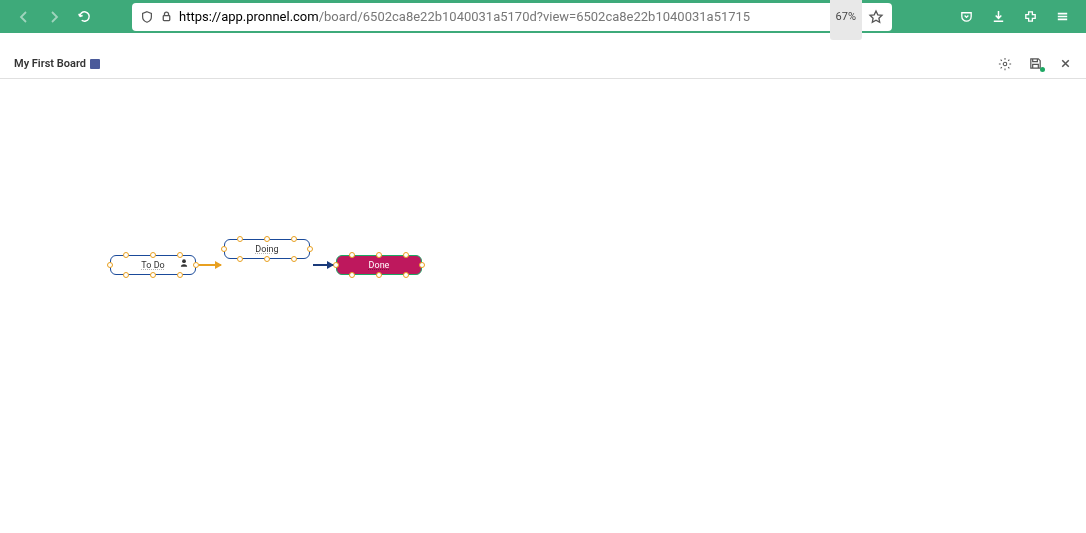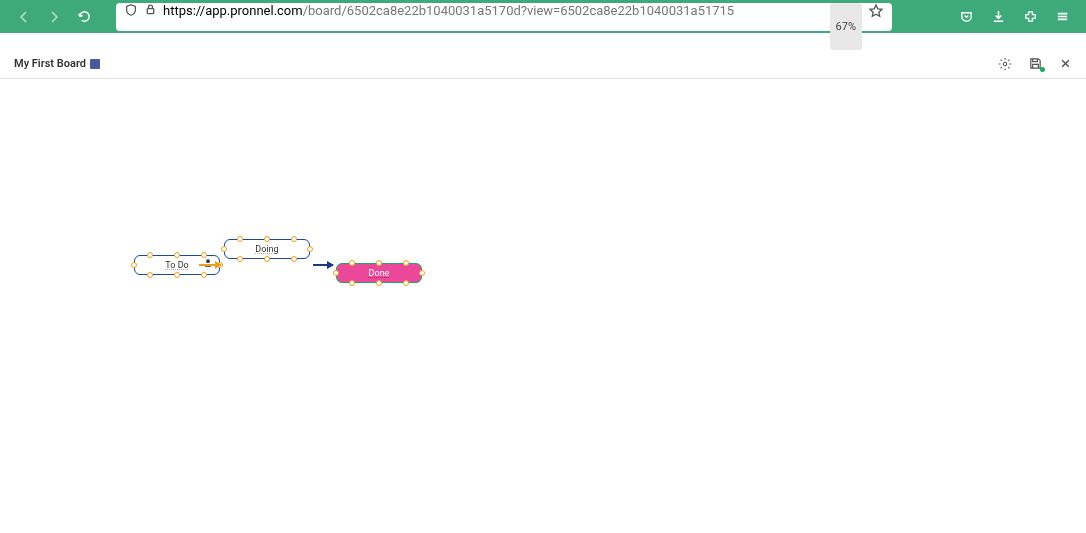--- a/index.html
+++ b/index.html
@@ -33,23 +33,23 @@
       border-radius: 4px;
     }
     .nav-btn.disabled {
       opacity: 0.5;
     }
     .url-bar {
       flex: 1;
       background: #fff;
       height: 28px;
       border-radius: 4px;
-      margin: 0 8px 0 16px;
-      display: flex;
-      align-items: flex-start;
+      margin: 0 8px 0 32px;
+      display: flex;
+      align-items: center;
       padding: 0 8px;
       gap: 6px;
     }
     .url-icon {
       color: #555;
       display: flex;
       align-items: center;
     }
     .url-text {
       flex: 1;
@@ -129,24 +129,23 @@
       border-radius: 6px;
       display: flex;
       align-items: center;
       justify-content: center;
       font-size: 9px;
       color: #333;
       cursor: move;
       background: #fff;
     }
     .workflow-node.filled {
-      background: #ec4899;
+      background: #be185d;
       border-color: #1ea864;
       color: #fff;
-      margin-top: 8px;
     }
     .handle {
       position: absolute;
       width: 6px;
       height: 6px;
       border: 1px solid #e8a020;
       background: #fff;
       border-radius: 50%;
     }
     .handle.tl { top: -4px; left: 12px; }
@@ -287,21 +286,21 @@
     <span class="header-icon">
       <svg width="13" height="13" viewBox="0 0 16 16" fill="none" stroke="currentColor" stroke-width="1.8">
           <path d="M4 4 l8 8 M12 4 l-8 8"></path>
         </svg>
     </span>
   </div>
 </div>
 
 <div class="canvas">
   <div id="nodes-container">
-      <div class="workflow-node" style="left: 110px; top: 176px; margin-left: 24px;">
+      <div class="workflow-node" style="left: 110px; top: 176px;">
         <span class="node-label">To Do</span>
         <div class="handle tl"></div>
         <div class="handle tc"></div>
         <div class="handle tr"></div>
         <div class="handle bl"></div>
         <div class="handle bc"></div>
         <div class="handle br"></div>
         <div class="handle ml"></div>
         <div class="handle mr"></div>
         <span class="user-icon"><svg width="10" height="10" viewBox="0 0 16 16" fill="#333">

